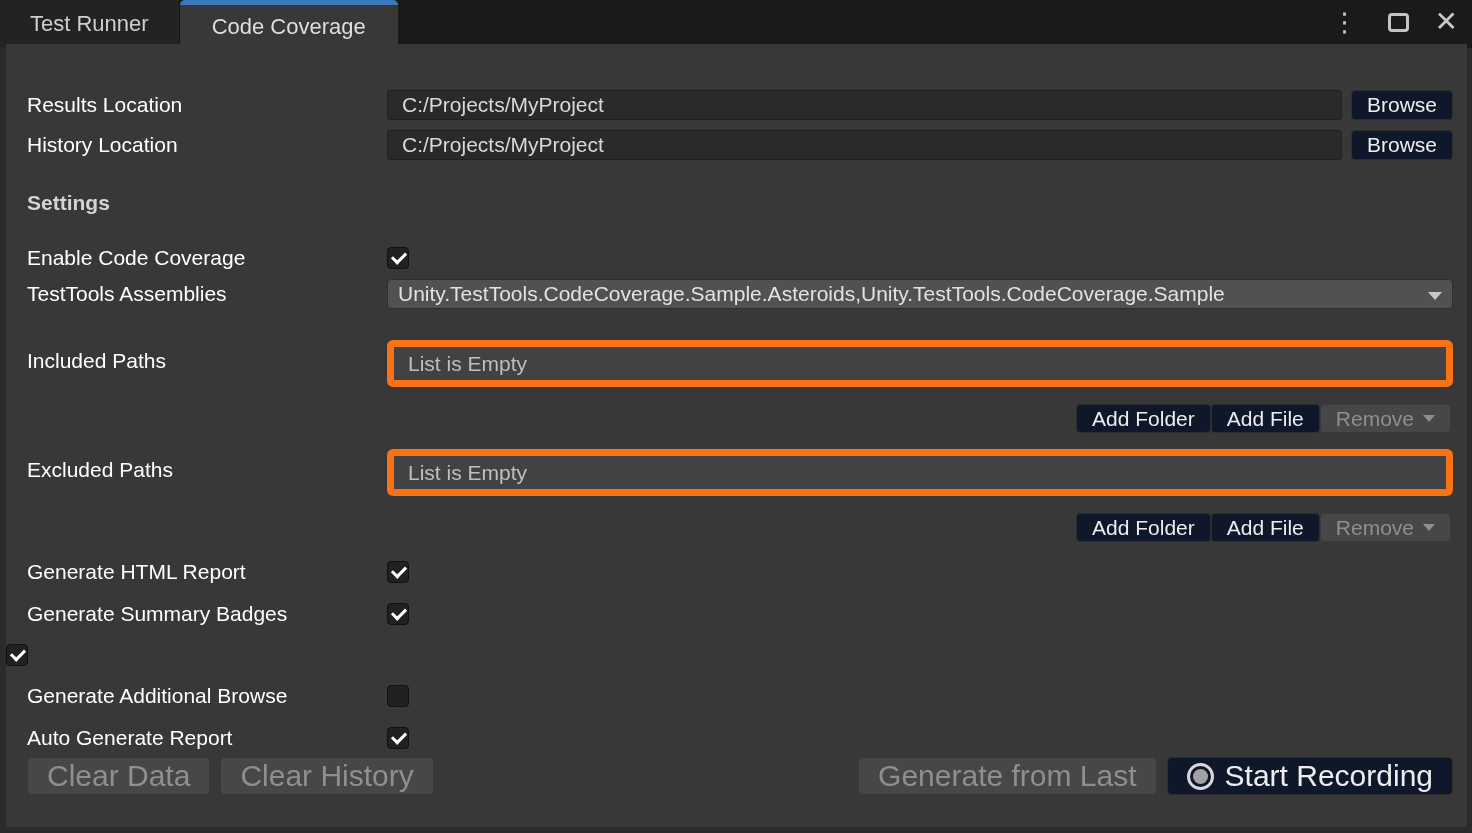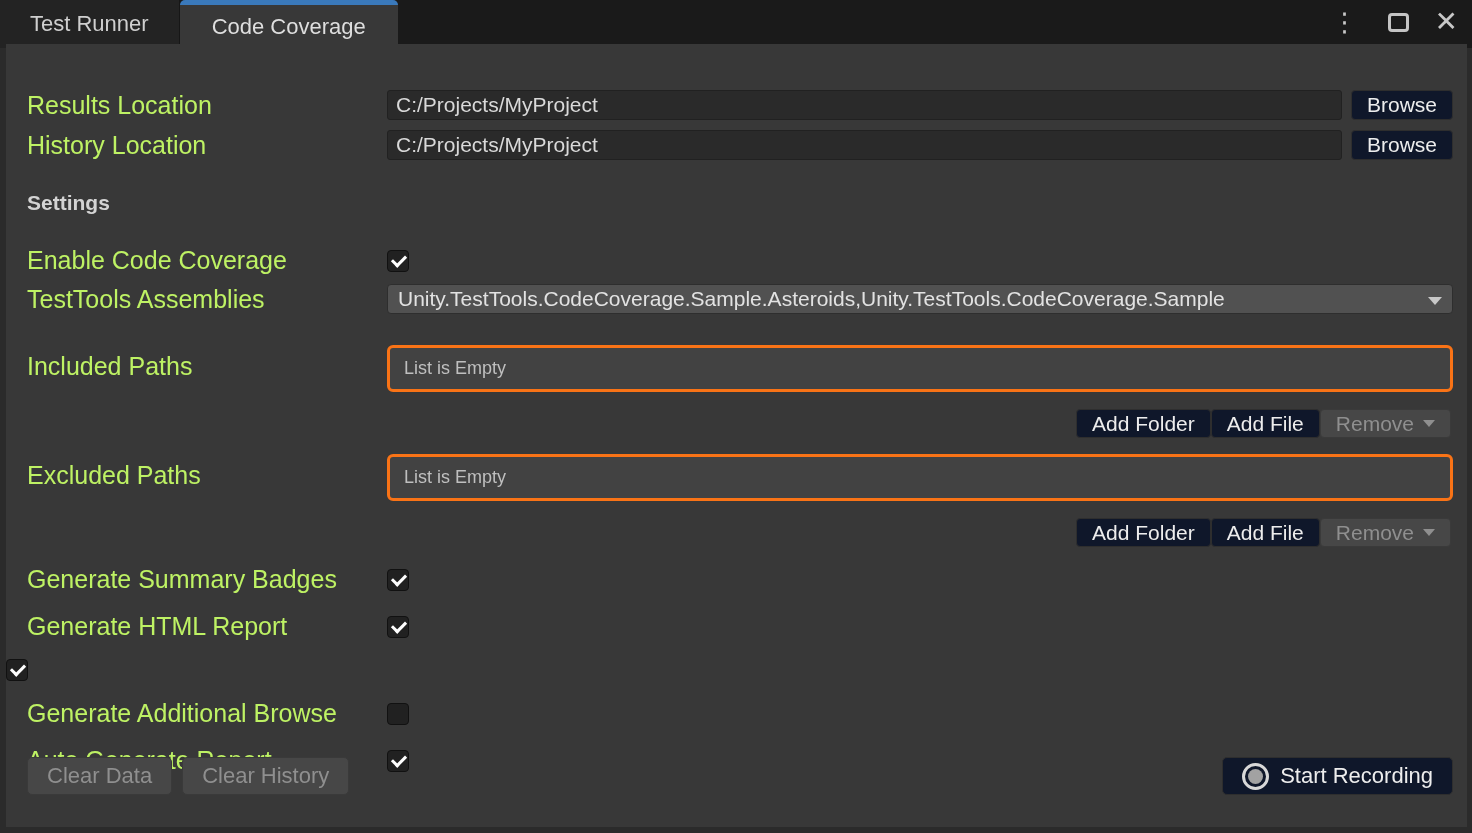--- a/index.html
+++ b/index.html
@@ -15,61 +15,61 @@
   .tab-active { background:#383838; color:#dedede; border-top:5px solid #3a79bb; border-radius:5px 5px 0 0; padding:12px 32px; }
   .winctrls { position:absolute; right:14px; top:0; height:44px; display:flex; align-items:center; gap:26px; }
   .kebab { color:#c8c8c8; font-size:26px; line-height:1; padding:0 4px; }
   .maxbox { width:21px; height:19px; border:3px solid #c4c4c4; border-radius:4px; }
   .closex { color:#c8c8c8; font-size:28px; line-height:1; }
 
   
   .content { position:absolute; top:44px; left:6px; right:5px; bottom:6px; background:#383838; overflow:hidden; }
 
   .row { display:flex; align-items:center; margin-right:14px; }
-  .lbl { flex:none; width:381px; padding-left:21px; font-size:25px; color:#bef264; }
+  .lbl { flex:none; width:381px; padding-left:21px; font-size:21px; color:#ffffff; }
   .lbl-top { align-self:flex-start; line-height:30px; margin-top:6px; }
   .section-hdr { font-size:21px; font-weight:bold; color:#d4d4d4; padding-left:21px; }
 
   .textfield { flex:1; height:30px; background:#2a2a2a; border:1px solid #212121; border-radius:3px;
-               color:#d9d9d9; font-size:21px; padding:0 8px; display:flex; align-items:center;
+               color:#d9d9d9; font-size:21px; padding:0 14px; display:flex; align-items:center;
                white-space:nowrap; overflow:hidden; }
 
   .btn { background:#0f172a; border:1px solid #2e2e2e; border-radius:4px; color:#ededed;
          font-size:21px; height:30px; padding:0 15px; display:inline-flex; align-items:center;
          justify-content:center; white-space:nowrap; }
   .browse { margin-left:9px; flex:none; }
 
   .checkbox { width:22px; height:22px; background:#212121; border:1px solid #111;
               border-radius:4px; position:relative; flex:none; }
   .checkbox.checked::after { content:''; position:absolute; left:4px; top:4px; width:11px; height:6px;
               border-left:3px solid #fff; border-bottom:3px solid #fff; transform:rotate(-45deg); }
 
   .dropdown { flex:1; height:30px; background:#515151; border:1px solid #2e2e2e; border-radius:4px;
               color:#e2e2e2; font-size:21px; padding:0 30px 0 10px; display:flex; align-items:center;
               white-space:nowrap; overflow:hidden; position:relative; }
   .dd-arrow { position:absolute; right:10px; top:12px; width:0; height:0;
               border-left:7px solid transparent; border-right:7px solid transparent;
               border-top:8px solid #c8c8c8; }
 
-  .listbox { flex:1; height:47px; background:#424242; border:3px solid #f97316; border-radius:6px;
-             color:#bfbfbf; font-size:18px; padding:0 14px; display:flex; align-items:center; }
+  .listbox { flex:1; height:47px; background:#424242; border:7px solid #f97316; border-radius:6px;
+             color:#bfbfbf; font-size:21px; padding:0 14px; display:flex; align-items:center; }
 
   .btns-right { justify-content:flex-end; margin-top:17px; margin-right:16px; gap:0; }
   .btn-sm { height:29px; font-size:21px; }
   .btn-disabled { background:#474747; color:#8f8f8f; border-color:#3a3a3a; }
   .rm-arrow { width:0; height:0; margin-left:9px; border-left:6px solid transparent;
               border-right:6px solid transparent; border-top:7px solid #8f8f8f; }
 
   .chk-row { margin-top:18px; }
   .chk-row .checkbox { margin-left:0; }
 
   
   .footer { position:absolute; left:21px; right:14px; bottom:32px; display:flex; justify-content:space-between; }
   .fgroup { display:flex; gap:10px; }
-  .btn-lg { height:38px; font-size:22px; padding:0 19px; border-radius:5px; }
+  .btn-lg { height:38px; font-size:30px; padding:0 19px; border-radius:5px; }
   .rec-icon { width:27px; height:27px; border:3px solid #d8d8d8; border-radius:50%; margin-right:11px;
               display:flex; align-items:center; justify-content:center; }
   .rec-dot { width:15px; height:15px; border-radius:50%; background:#a2a2a2; }
 
   
   .sp-top { margin-top:46px; }
   .sp-10 { margin-top:10px; }
   .sp-30 { margin-top:31px; }
   .sp-14 { margin-top:31px; }
   .sp-8 { margin-top:9px; }
@@ -149,45 +149,46 @@
     <div class="row btns-right">
       <button class="btn btn-sm">Add Folder</button>
       <button class="btn btn-sm">Add File</button>
       <button class="btn btn-sm btn-disabled">
         <span>Remove</span>
         <span class="rm-arrow"></span>
       </button>
     </div>
 
     <div class="row chk-row">
-      <span class="lbl">Generate Summary Badges</span>
+      <span class="lbl">Generate HTML Report</span>
       <span class="checkbox checked"></span>
     </div>
     <div class="row chk-row">
-      <span class="lbl">Generate HTML Report</span>
+      <span class="lbl">Generate Summary Badges</span>
       <span class="checkbox checked"></span>
     </div>
     <div class="row chk-row">
       <span class="checkbox checked"></span>
     </div>
     <div class="row chk-row">
       <span class="lbl">Generate Additional Browse</span>
       <span class="checkbox"></span>
     </div>
     <div class="row chk-row">
       <span class="lbl">Auto Generate Report</span>
       <span class="checkbox checked"></span>
     </div>
 
     <div class="footer">
       <div class="fgroup">
         <button class="btn btn-lg btn-disabled">Clear Data</button>
         <button class="btn btn-lg btn-disabled">Clear History</button>
       </div>
       <div class="fgroup">
+        <button class="btn btn-lg btn-disabled">Generate from Last</button>
         <button class="btn btn-lg">
           <span class="rec-icon">
               <span class="rec-dot"></span>
             </span>
           <span>Start Recording</span>
         </button>
       </div>
     </div>
 
   </div>

